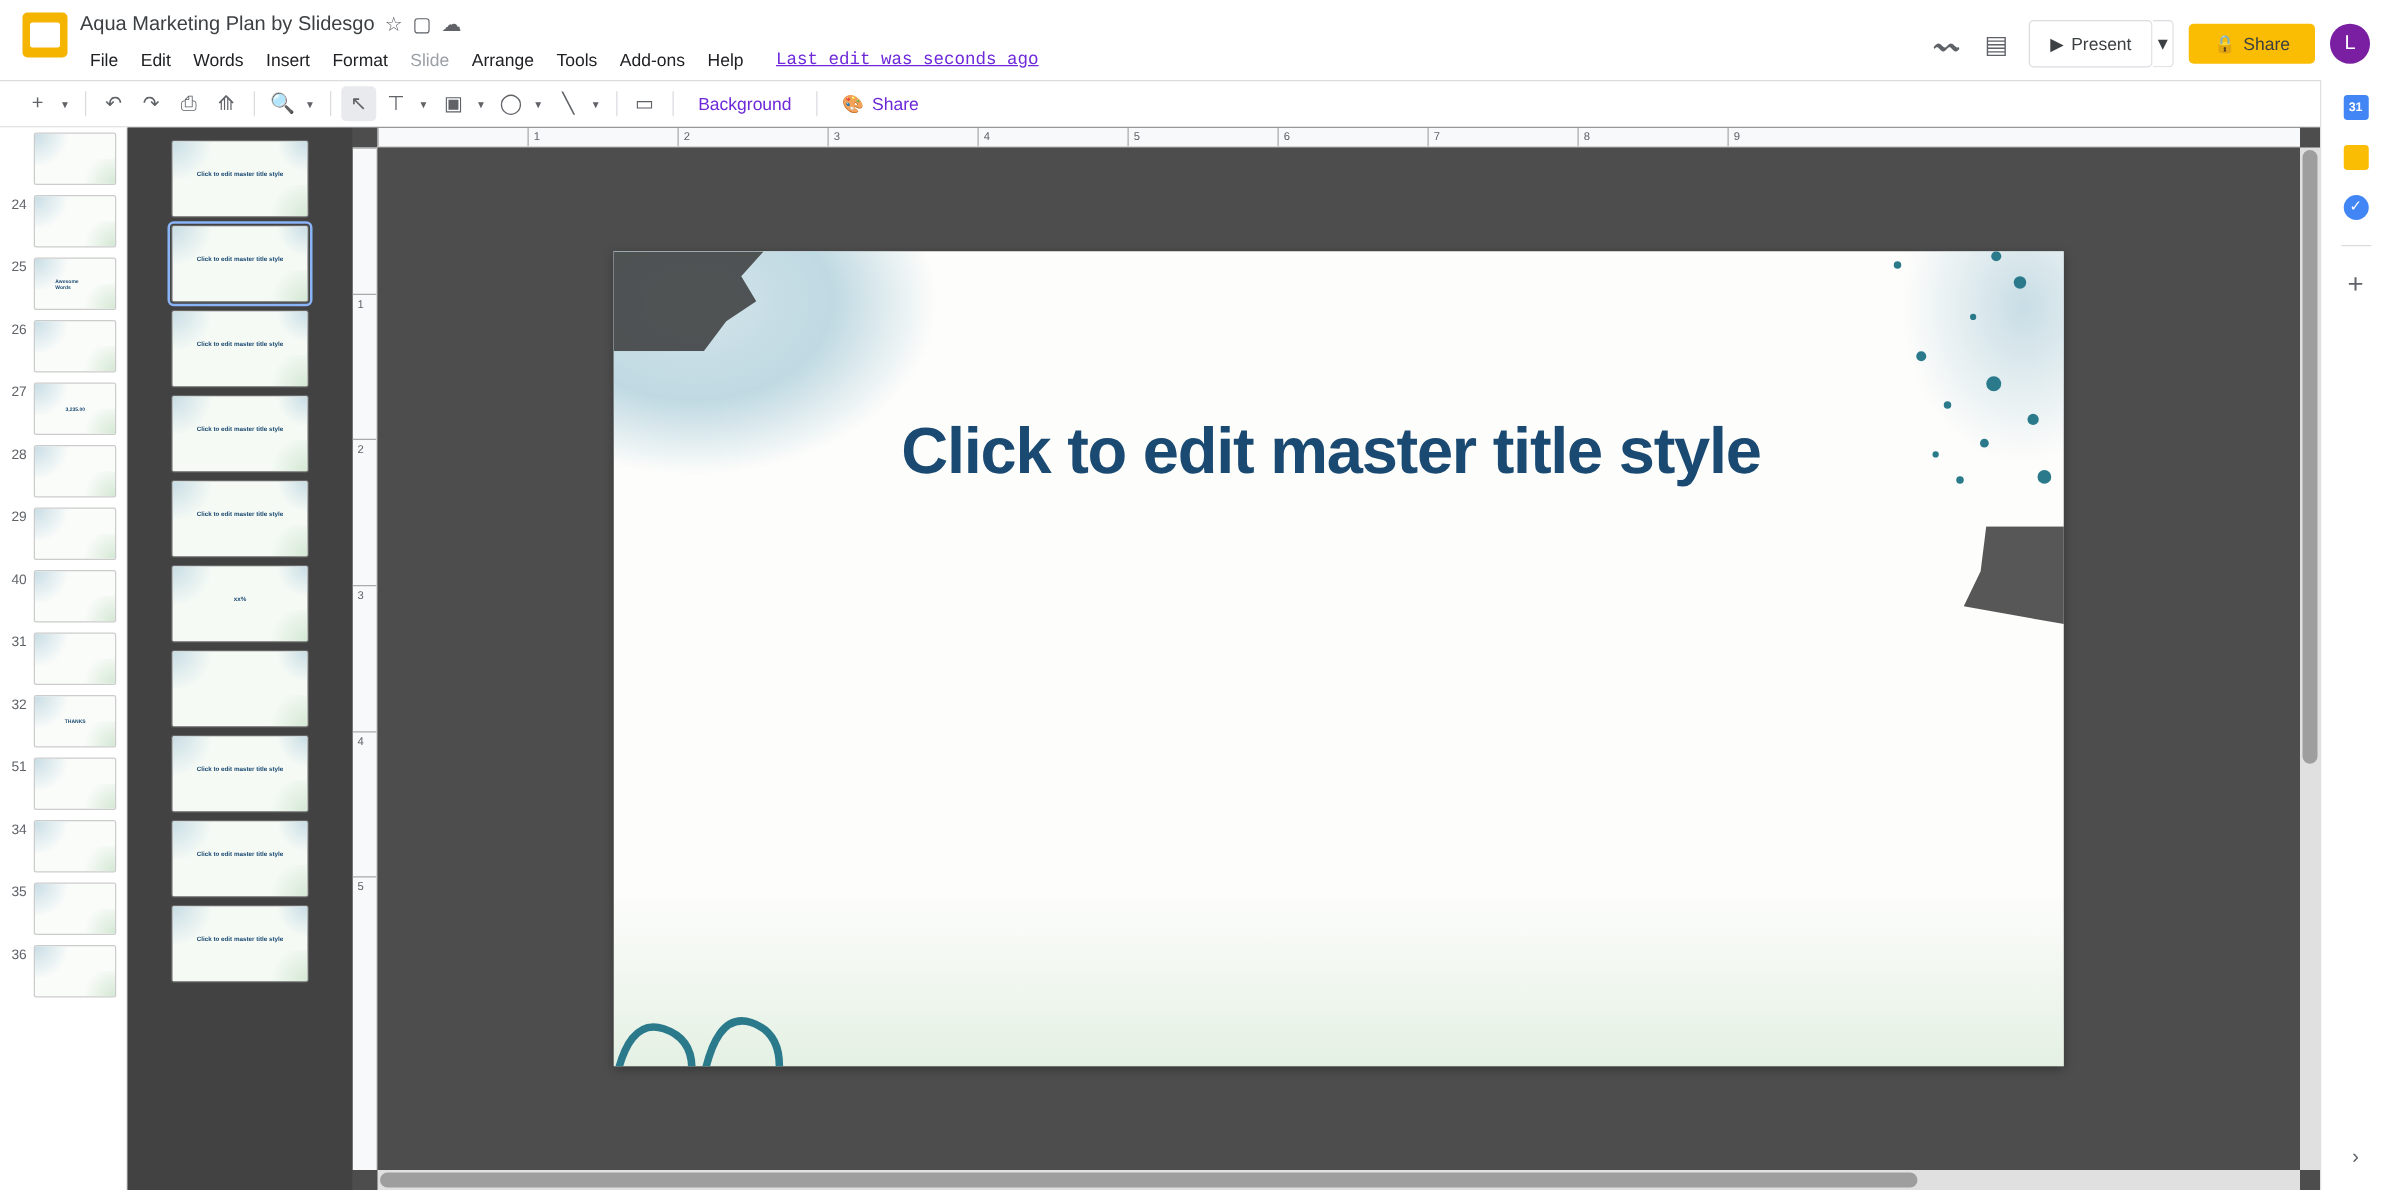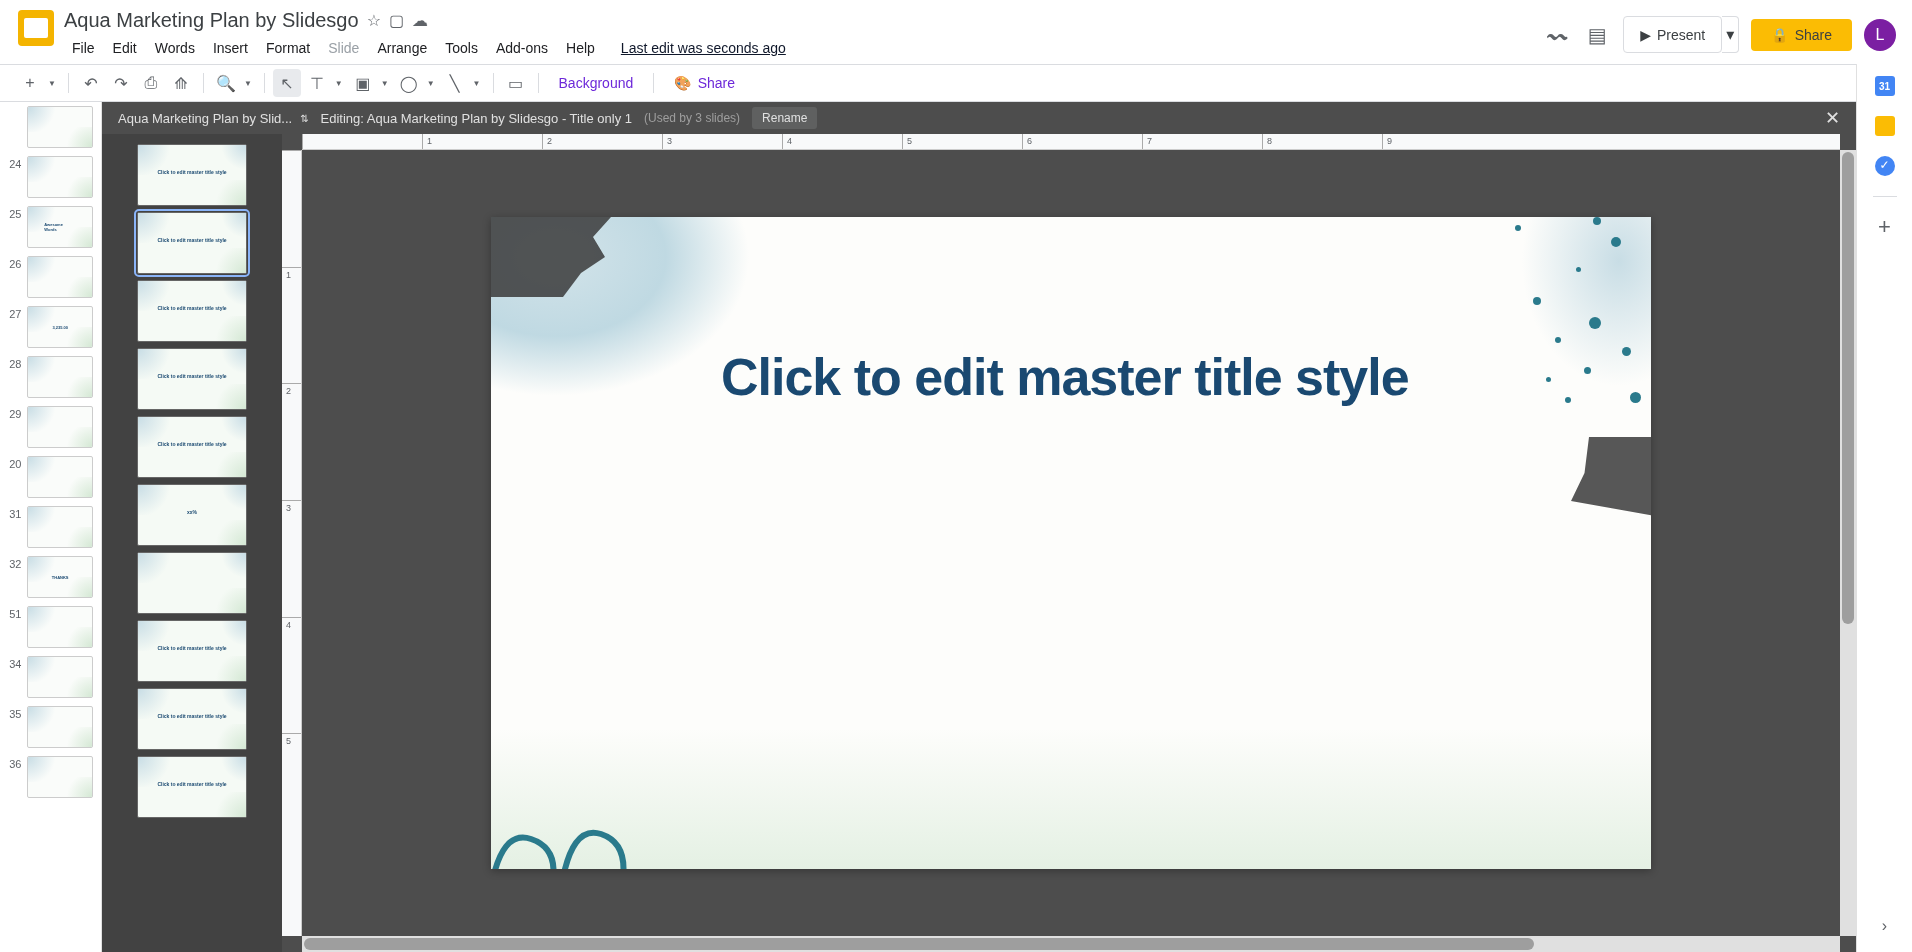--- a/index.html
+++ b/index.html
@@ -5,26 +5,26 @@
 * { margin: 0; padding: 0; box-sizing: border-box; font-family: Arial, sans-serif; }
 body { background: #fff; overflow: hidden; width: 1912px; height: 952px; position: relative; }
 
 
 .header { height: 64px; display: flex; align-items: flex-start; padding: 8px 16px 0 16px; }
 .logo { width: 40px; height: 40px; margin-right: 8px; display: flex; align-items: center; justify-content: center; }
 .logo-icon { width: 36px; height: 36px; background: #f4b400; border-radius: 4px; position: relative; }
 .logo-icon::after { content: ''; position: absolute; top: 8px; left: 6px; width: 24px; height: 20px; background: #fff; border-radius: 2px; }
 .header-main { flex: 1; }
 .title-row { display: flex; align-items: center; gap: 8px; height: 24px; }
-.doc-title { font-size: 20px; color: #3c4043; }
+.doc-title { font-size: 16px; color: #3c4043; }
 .title-icon { color: #5f6368; cursor: pointer; font-size: 16px; }
 .menu-row { display: flex; align-items: center; gap: 2px; height: 28px; margin-top: 2px; }
 .menu-item { padding: 4px 8px; font-size: 14px; color: #202124; cursor: pointer; border-radius: 4px; }
 .menu-item.disabled { color: #9aa0a6; text-align: right; }
-.last-edit { color: #0f172a; font-size: 14px; text-decoration: underline; margin-left: 16px; cursor: pointer; }
+.last-edit { color: #6d28d9; font-size: 14px; text-decoration: underline; margin-left: 16px; cursor: pointer; font-family: Liberation Mono, monospace; }
 .header-right { display: flex; align-items: center; gap: 12px; margin-top: 8px; }
 .hr-icon { color: #5f6368; cursor: pointer; font-size: 20px; width: 28px; height: 28px; display: flex; align-items: center; justify-content: center; }
 .present-btn { display: flex; align-items: center; gap: 6px; padding: 8px 16px; border: 1px solid #dadce0; border-radius: 4px; color: #3c4043; font-size: 14px; cursor: pointer; background: #fff; }
 .present-drop { padding: 8px 4px; border: 1px solid #dadce0; border-left: none; border-radius: 0 4px 4px 0; cursor: pointer; background: #fff; color: #3c4043; }
 .share-btn { display: flex; align-items: center; gap: 6px; padding: 8px 20px; background: #fbbc04; border-radius: 4px; color: #3c4043; font-size: 14px; font-weight: 500; cursor: pointer; }
 .avatar { width: 32px; height: 32px; border-radius: 50%; background: #7b1fa2; color: #fff; display: flex; align-items: center; justify-content: center; font-size: 16px; font-weight: 500; cursor: pointer; }
 
 
 .toolbar { height: 38px; border-top: 1px solid #dadce0; border-bottom: 1px solid #dadce0; display: flex; align-items: center; padding: 0 16px; gap: 2px; }
 .tb-btn { width: 28px; height: 28px; display: flex; align-items: center; justify-content: center; color: #5f6368; cursor: pointer; border-radius: 4px; font-size: 16px; }
@@ -258,21 +258,21 @@
       </div>
       <div class="slide-thumb">
         <div class="slide-num">29</div>
     <div class="slide-img">
       <div class="accent-tl"></div>
           <div class="accent-br"></div>
       <div class="mini-text" style="top:50%;left:50%;transform:translate(-50%,-50%);font-weight:bold"></div>
     </div>
       </div>
       <div class="slide-thumb">
-        <div class="slide-num">20</div>
+        <div class="slide-num">40</div>
     <div class="slide-img">
       <div class="accent-tl"></div>
           <div class="accent-br"></div>
       <div class="mini-text" style="top:50%;left:50%;transform:translate(-50%,-50%);font-weight:bold"></div>
     </div>
       </div>
       <div class="slide-thumb">
         <div class="slide-num">31</div>
     <div class="slide-img">
       <div class="accent-tl"></div>
@@ -316,30 +316,20 @@
         <div class="slide-num">36</div>
     <div class="slide-img">
       <div class="accent-tl"></div>
           <div class="accent-br"></div>
       <div class="mini-text" style="top:50%;left:50%;transform:translate(-50%,-50%);font-weight:bold"></div>
     </div>
       </div>
     </div>
 
   <div class="master-area">
-    <div class="master-header">
-      <div class="master-drop">
-        <span>Aqua Marketing Plan by Slid...</span>
-        <span style="font-size:10px">⇅</span>
-      </div>
-      <span class="master-edit-label">Editing: Aqua Marketing Plan by Slidesgo - Title only 1</span>
-      <span class="master-used">(Used by 3 slides)</span>
-      <span class="rename-btn">Rename</span>
-      <span class="master-close">✕</span>
-    </div>
     <div class="master-body">
 
       <div class="layout-panel" id="layout-panel">
           <div class="layout-thumb">
             <div class="lt-accent-tl"></div>
             <div class="lt-accent-tr"></div>
             <div class="lt-accent-br"></div>
     <div class="lt-text" style="top:40%">Click to edit master title style</div>
           </div>
           <div class="layout-thumb selected">

